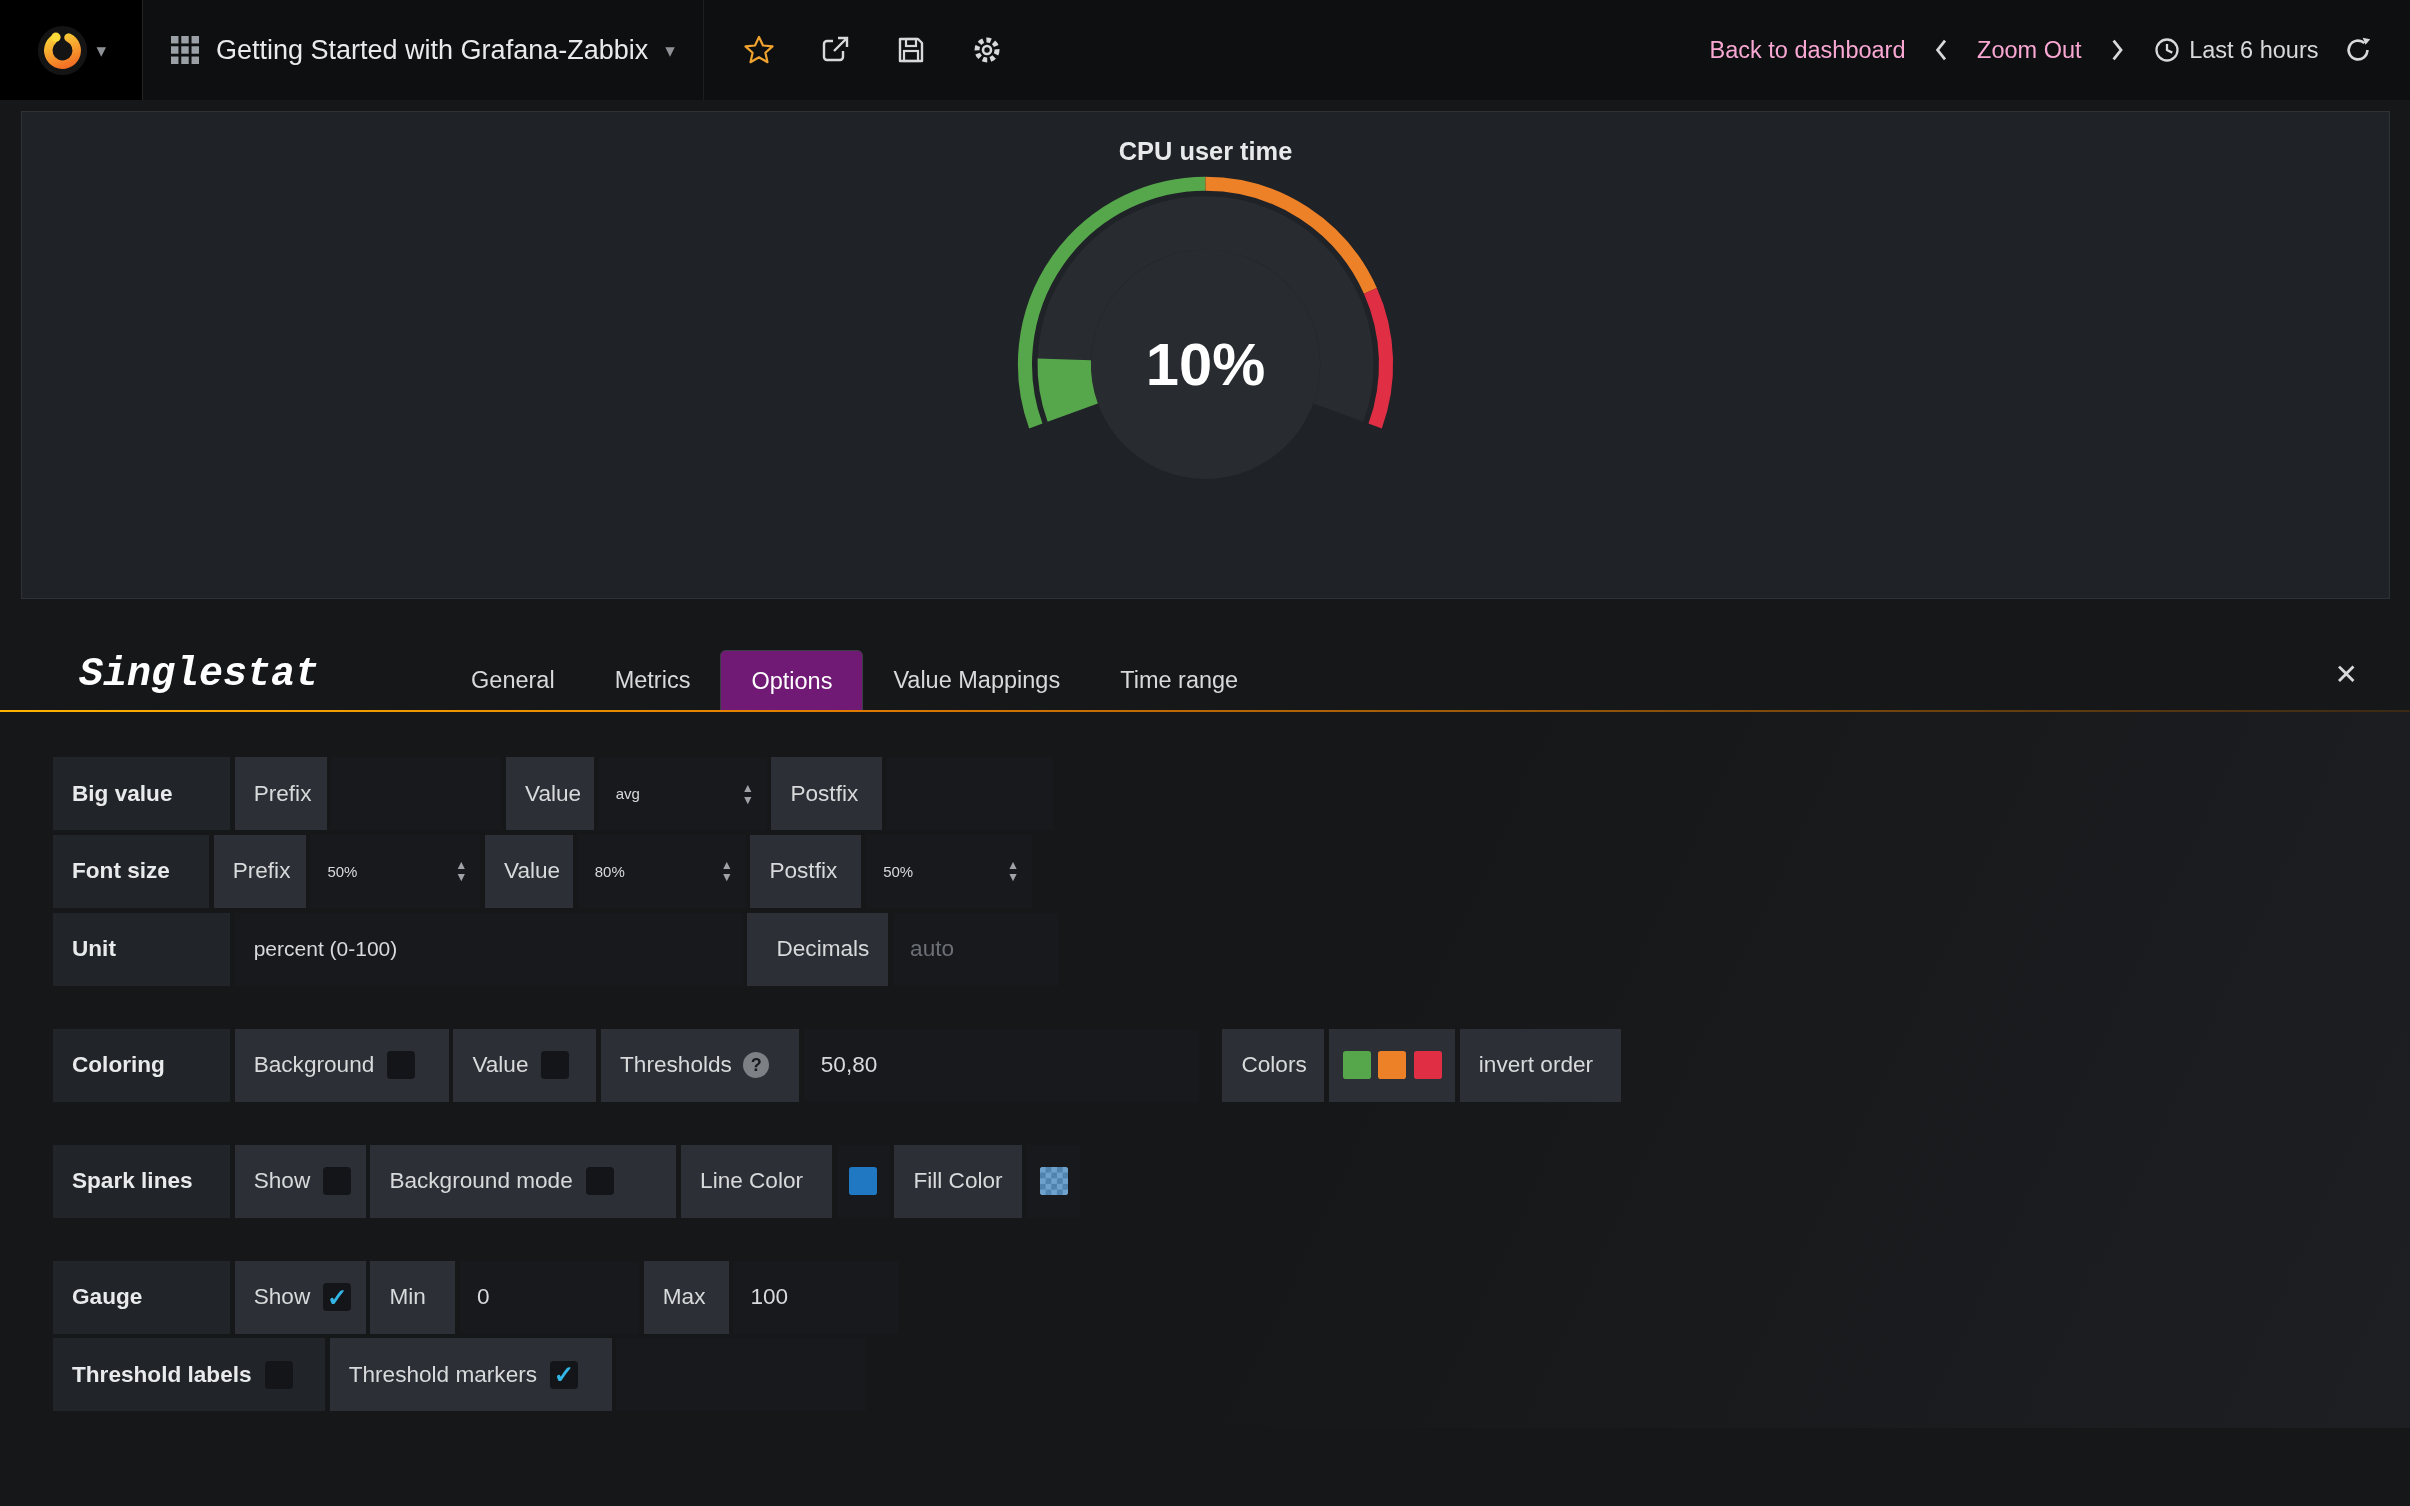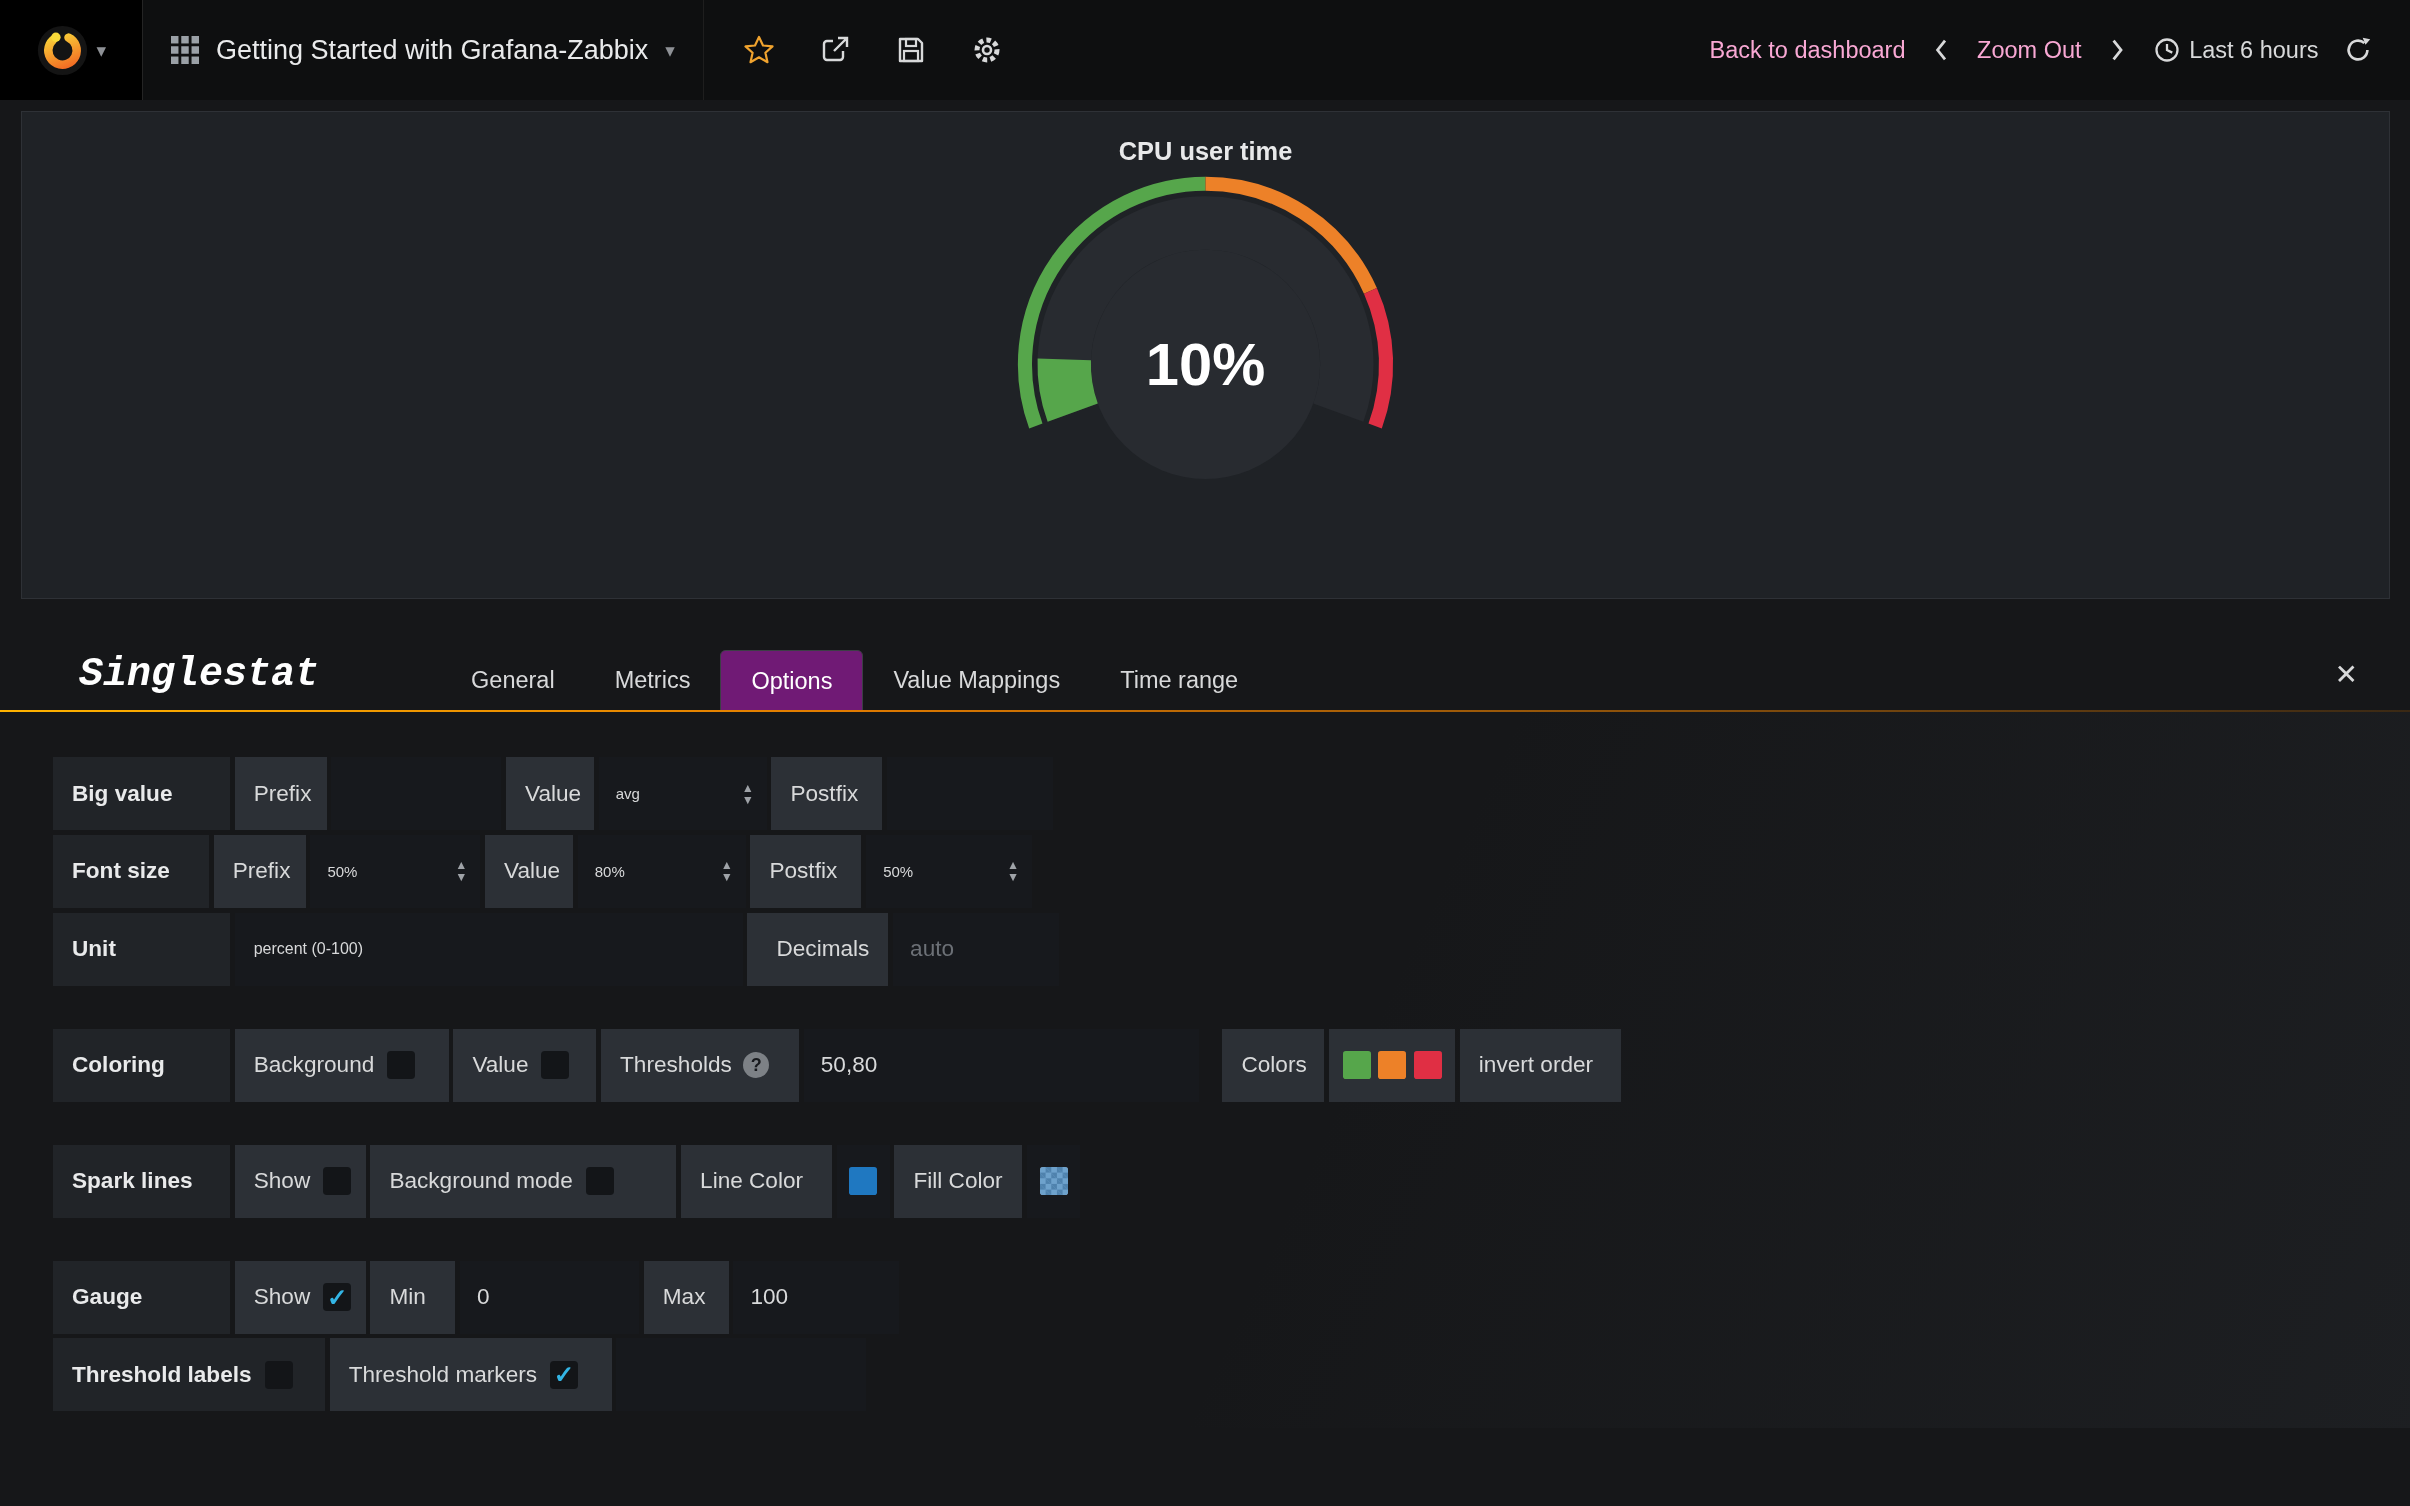--- a/index.html
+++ b/index.html
@@ -222,21 +222,21 @@
         <span>50%</span>
         <span class="spinner">
           <span>▲</span>
             <span>▼</span>
         </span>
       </div>
     </div>
 
     <div class="row">
       <div class="cell head" style="width:177px">Unit</div>
-      <div class="cell dark link" style="width:508px; font-size:16px">percent (0-100)</div>
+      <div class="cell dark link" style="width:508px; font-size:21px">percent (0-100)</div>
       <div class="cell" style="width:141px; justify-content:flex-end">Decimals</div>
       <input class="input" style="width: 166px;" placeholder="auto">
     </div>
   </div>
 
   <div class="rowgroup">
     <div class="row">
       <div class="cell head" style="width:177px">Coloring</div>
       <div class="cell" style="width:214px">
         <span>Background</span>

